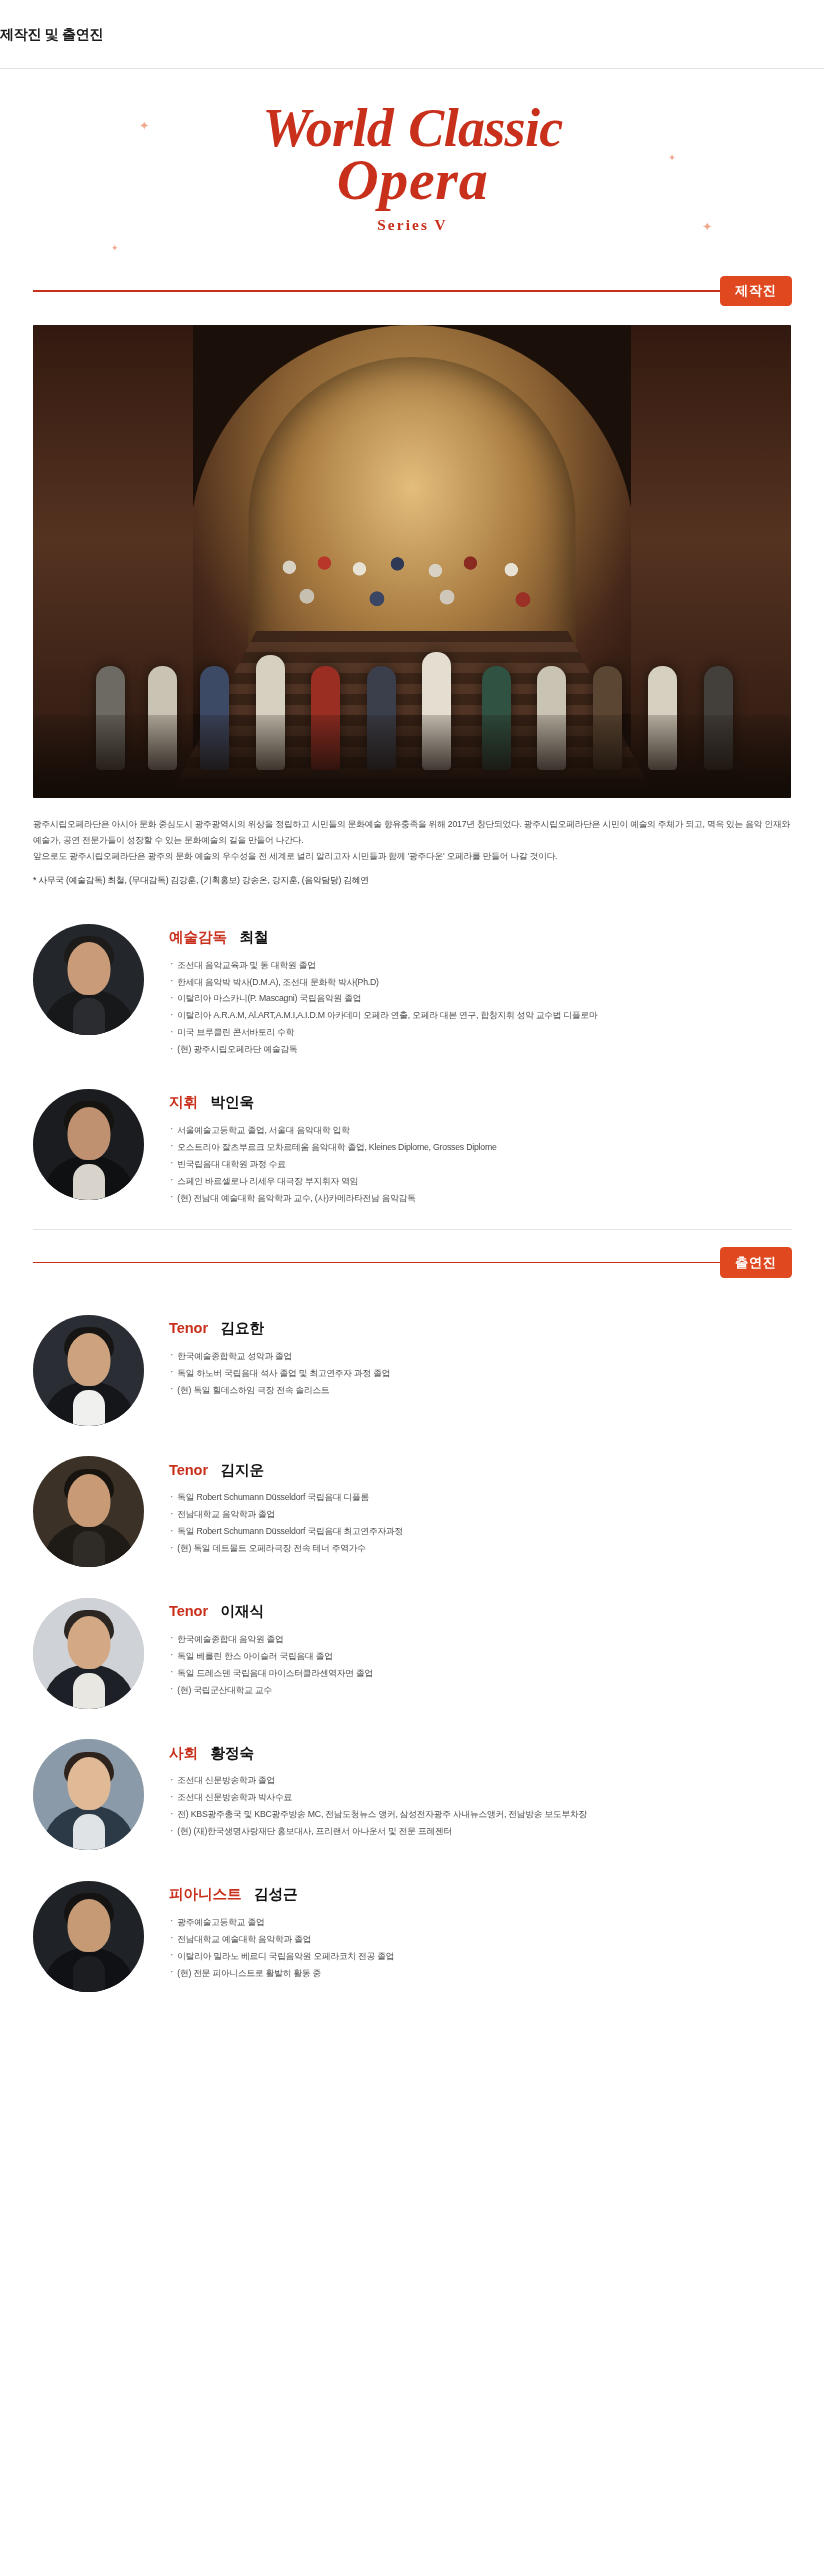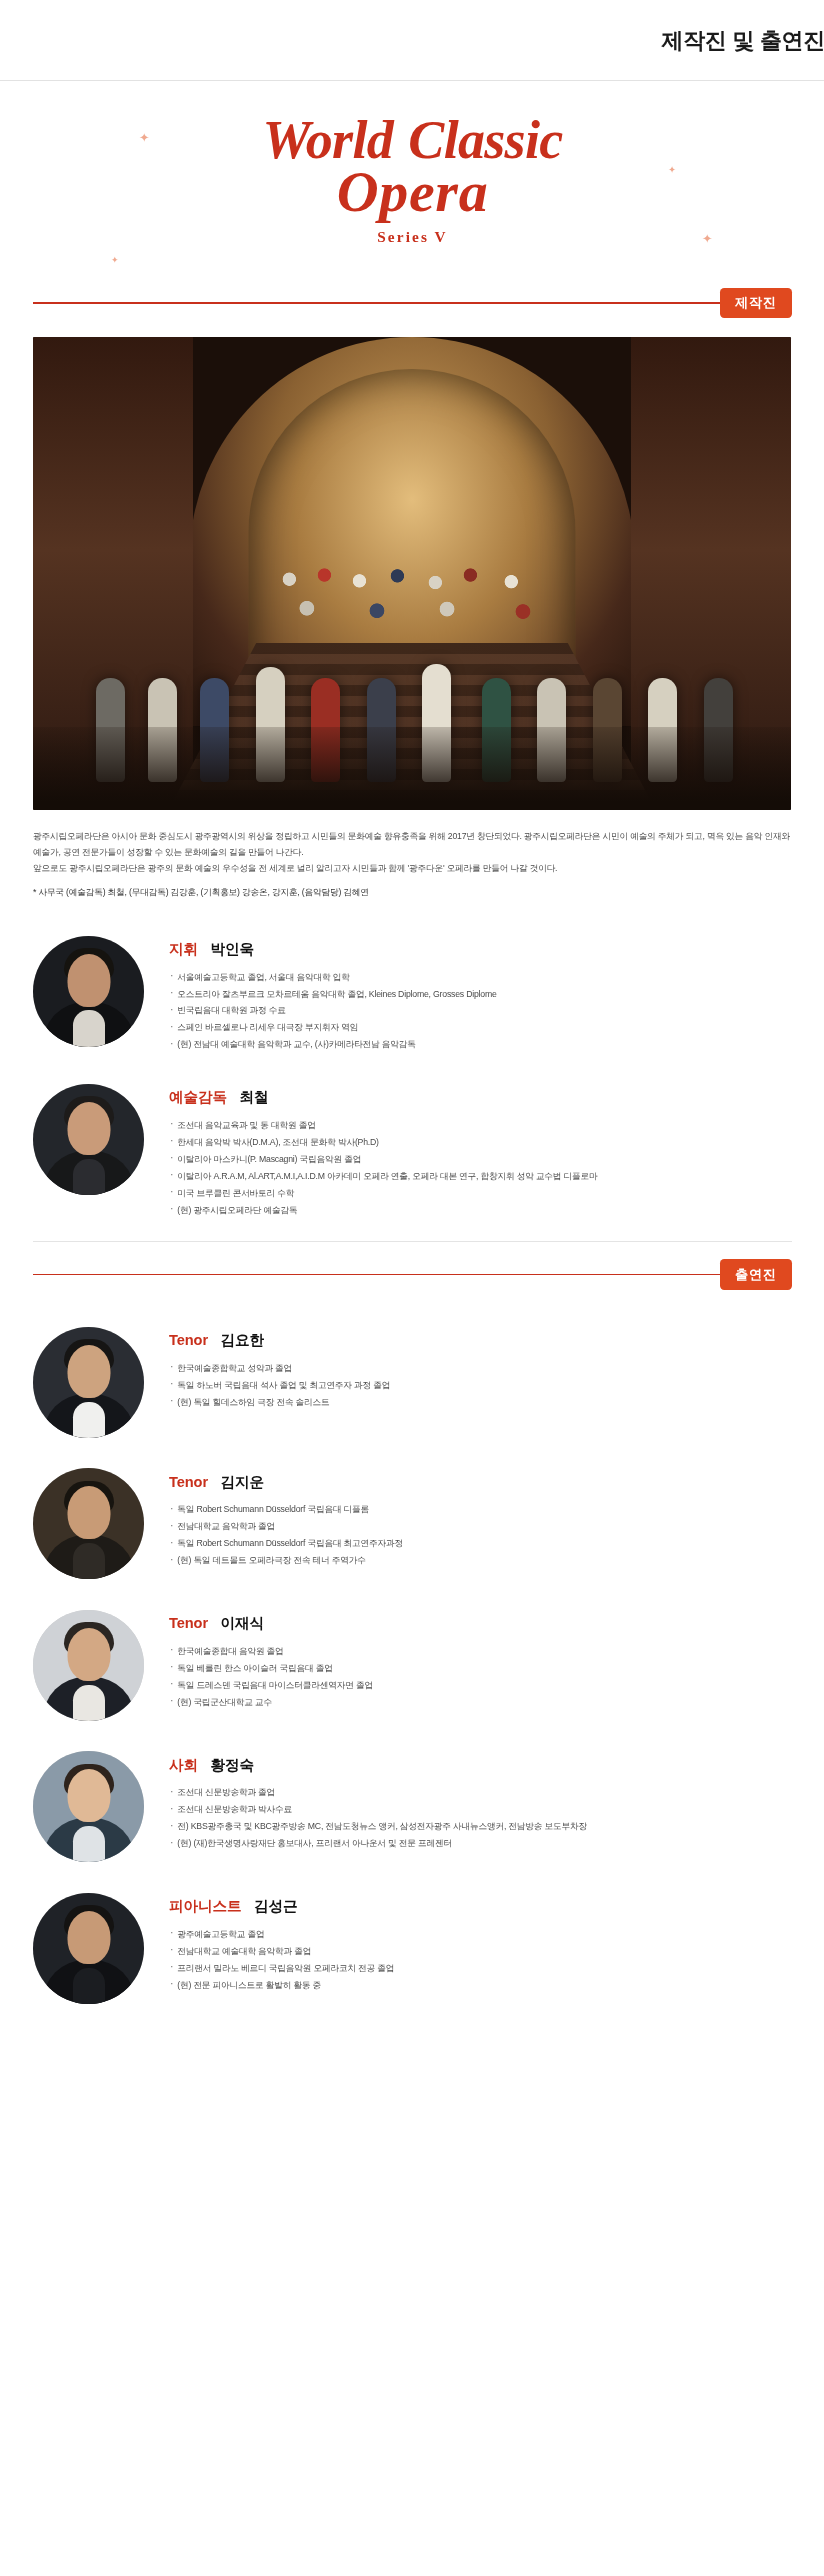--- a/index.html
+++ b/index.html
@@ -6,22 +6,22 @@
   body {
     width: 825px;
     font-family: "Liberation Sans", "DejaVu Sans", sans-serif;
     background: #ffffff;
     color: #222;
   }
   .page { width: 825px; position: relative; overflow: hidden; }
 
   
   .top-title {
-    text-align: right;
-    font-size: 22px;
+    text-align: left;
+    font-size: 14px;
     font-weight: bold;
     color: #1a1a1a;
     padding: 26.4px 0 24px;
     letter-spacing: -0.3px;
   }
   .top-divider { height: 0.7px; background: #e2e2e2; width: 100%; }
 
   
   .hero {
     position: relative;
@@ -306,42 +306,20 @@
 
   <div class="intro">
     <p>광주시립오페라단은 아시아 문화 중심도시 광주광역시의 위상을 정립하고 시민들의 문화예술 향유충족을 위해 2017년 창단되었다. 광주시립오페라단은 시민이 예술의 주체가 되고, 멱윽 있는 음악 인재와 예술가, 공연 전문가들이 성장할 수 있는 문화예술의 길을 만들어 나간다.</p>
     <p>앞으로도 광주시립오페라단은 광주의 문화 예술의 우수성을 전 세계로 널리 알리고자 시민들과 함께 '광주다운' 오페라를 만들어 나갈 것이다.</p>
     <div class="staff">* 사무국 (예술감독) 최철, (무대감독) 김강훈, (기획홍보) 강송온, 강지훈, (음악담당) 김혜연</div>
   </div>
 
   <div class="people" id="production-list">
       <div class="person">
         <div class="avatar">
-          <div class="bg" style="background:#1a1c20"></div>
-          <div class="body" style="background:#0f1012"></div>
-          <div class="shirt" style="background:#d8d4cc"></div>
-          <div class="hair" style="background:#15130f"></div>
-          <div class="head" style="background:#c09170"></div>
-        </div>
-        <div class="p-body">
-          <div class="p-head">
-            <span class="p-role">지휘</span>
-            <span class="p-name">박인욱</span>
-          </div>
-          <ul class="p-list">
-            <li>서울예술고등학교 졸업, 서울대 음악대학 입학</li>
-            <li>오스트리아 잘츠부르크 모차르테움 음악대학 졸업, Kleines Diplome, Grosses Diplome</li>
-            <li>빈국립음대 대학원 과정 수료</li>
-            <li>스페인 바르셀로나 리세우 대극장 부지휘자 역임</li>
-            <li>(현) 전남대 예술대학 음악학과 교수, (사)카메라타전남 음악감독</li>
-          </ul>
-        </div>
-      </div>
-      <div class="person">
-        <div class="avatar">
           <div class="bg" style="background:#23262b"></div>
           <div class="body" style="background:#171819"></div>
           <div class="shirt" style="background:#2b2c30"></div>
           <div class="hair" style="background:#1d1b1a"></div>
           <div class="head" style="background:#c99b79"></div>
         </div>
         <div class="p-body">
           <div class="p-head">
             <span class="p-role">예술감독</span>
             <span class="p-name">최철</span>
@@ -349,20 +327,42 @@
           <ul class="p-list">
             <li>조선대 음악교육과 및 동 대학원 졸업</li>
             <li>한세대 음악박 박사(D.M.A), 조선대 문화학 박사(Ph.D)</li>
             <li>이탈리아 마스카니(P. Mascagni) 국립음악원 졸업</li>
             <li>이탈리아 A.R.A.M, Al.ART,A.M.I,A.I.D.M 아카데미 오페라 연출, 오페라 대본 연구, 합창지휘 성악 교수법 디플로마</li>
             <li>미국 브루클린 콘서바토리 수학</li>
             <li>(현) 광주시립오페라단 예술감독</li>
           </ul>
         </div>
       </div>
+      <div class="person">
+        <div class="avatar">
+          <div class="bg" style="background:#1a1c20"></div>
+          <div class="body" style="background:#0f1012"></div>
+          <div class="shirt" style="background:#d8d4cc"></div>
+          <div class="hair" style="background:#15130f"></div>
+          <div class="head" style="background:#c09170"></div>
+        </div>
+        <div class="p-body">
+          <div class="p-head">
+            <span class="p-role">지휘</span>
+            <span class="p-name">박인욱</span>
+          </div>
+          <ul class="p-list">
+            <li>서울예술고등학교 졸업, 서울대 음악대학 입학</li>
+            <li>오스트리아 잘츠부르크 모차르테움 음악대학 졸업, Kleines Diplome, Grosses Diplome</li>
+            <li>빈국립음대 대학원 과정 수료</li>
+            <li>스페인 바르셀로나 리세우 대극장 부지휘자 역임</li>
+            <li>(현) 전남대 예술대학 음악학과 교수, (사)카메라타전남 음악감독</li>
+          </ul>
+        </div>
+      </div>
     </div>
 
   <div class="divider-line"></div>
 
   <div class="section-bar">
     <div class="line"></div>
     <div class="tab-label">출연진</div>
   </div>
 
   <div class="people" id="cast-list">
@@ -458,21 +458,21 @@
           <div class="head" style="background:#c79a76"></div>
         </div>
         <div class="p-body">
           <div class="p-head">
             <span class="p-role">피아니스트</span>
             <span class="p-name">김성근</span>
           </div>
           <ul class="p-list">
             <li>광주예술고등학교 졸업</li>
             <li>전남대학교 예술대학 음악학과 졸업</li>
-            <li>프리랜서 밀라노 베르디 국립음악원 오페라코치 전공 졸업</li>
+            <li>이탈리아 밀라노 베르디 국립음악원 오페라코치 전공 졸업</li>
             <li>(현) 전문 피아니스트로 활발히 활동 중</li>
           </ul>
         </div>
       </div>
     </div>
 
   <div class="bottom-pad">
     
   </div>
 </div>

